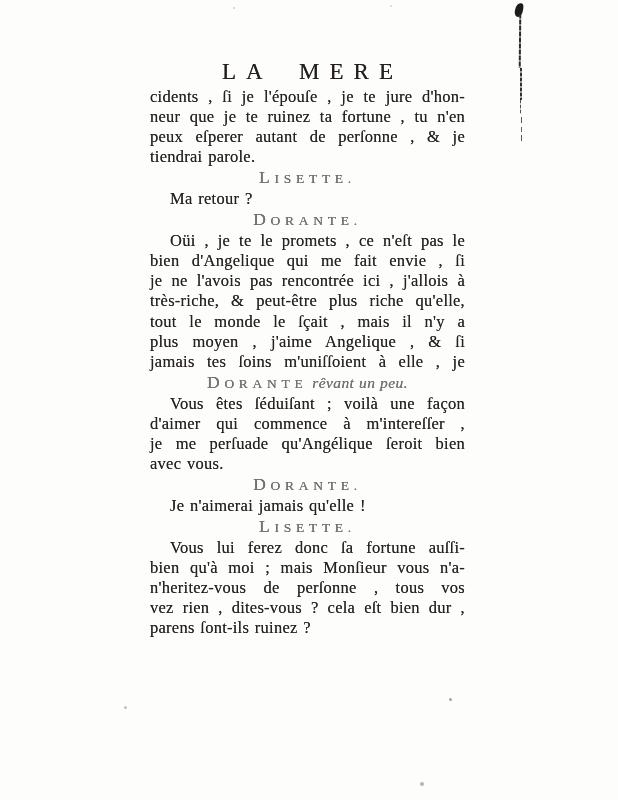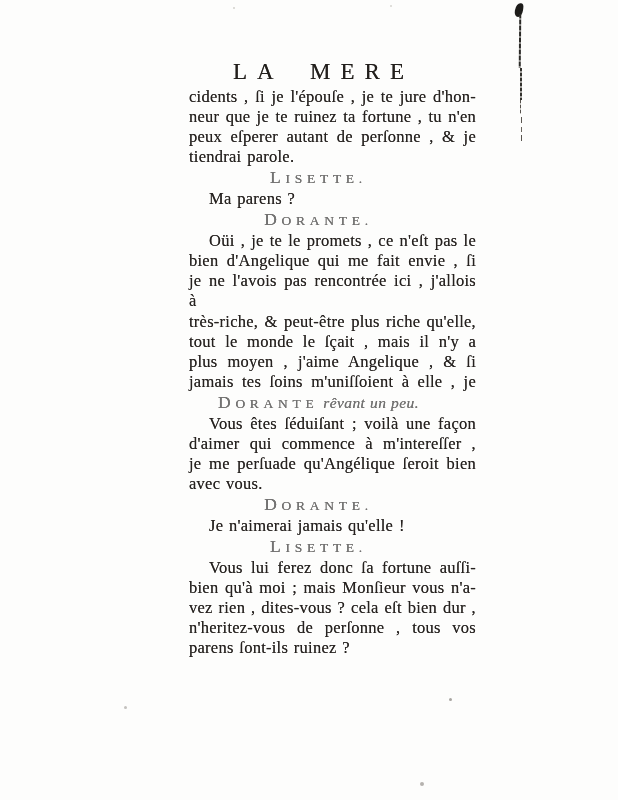--- a/index.html
+++ b/index.html
@@ -14,21 +14,21 @@
     position: absolute;
     inset: 0;
     width: 618px;
     height: 800px;
     background: #fdfdfc;
     font-family: "Liberation Serif", "DejaVu Serif", serif;
     color: #262220;
   }
   .text-block {
     position: absolute;
-    left: 161px;
+    left: 150px;
     top: 59px;
     width: 315px;
   }
   .running-header {
     text-align: center;
     font-size: 23px;
     line-height: 25px;
     letter-spacing: 10px;
     word-spacing: 12px;
     padding-left: 10px;
@@ -37,21 +37,21 @@
     text-shadow: 0 0 0.6px rgba(35,30,25,0.75);
   }
   .line {
     font-size: 16.5px;
     line-height: 20.05px;
     letter-spacing: 0.25px;
     word-spacing: 1.4px;
     white-space: normal;
     text-shadow: 0 0 0.5px rgba(40,35,30,0.7);
   }
-  .line.body { text-align: left; margin-left: 28px; }
+  .line.body { text-align: left; }
   .line.body.just {
     text-align: justify;
     text-align-last: justify;
   }
   .line.body.ind { text-indent: 20px; }
   .line.speaker {
     text-align: center;
     font-size: 13.5px;
     letter-spacing: 0.35em;
     color: #737373;
@@ -104,41 +104,41 @@
 <div class="page">
 
   <div class="text-block">
     <div class="running-header">LA MERE</div>
     <div>
         <div class="line body just">cidents , ſi je l'épouſe , je te jure d'hon-</div>
         <div class="line body just">neur que je te ruinez ta fortune , tu n'en</div>
         <div class="line body just">peux eſperer autant de perſonne , &amp; je</div>
         <div class="line body">tiendrai parole.</div>
         <div class="line speaker">LISETTE.</div>
-        <div class="line body ind">Ma parens ?</div>
+        <div class="line body ind">Ma retour ?</div>
         <div class="line speaker">DORANTE.</div>
         <div class="line body just ind">Oüi , je te le promets , ce n'eſt pas le</div>
         <div class="line body just">bien d'Angelique qui me fait envie , ſi</div>
         <div class="line body just">je ne l'avois pas rencontrée ici , j'allois à</div>
         <div class="line body just">très-riche, &amp; peut-être plus riche qu'elle,</div>
         <div class="line body just">tout le monde le ſçait , mais il n'y a</div>
         <div class="line body just">plus moyen , j'aime Angelique , &amp; ſi</div>
         <div class="line body just">jamais tes ſoins m'uniſſoient à elle , je</div>
         <div class="line speaker"><span class="sp-name">DORANTE</span><span class="stage-dir"> rêvant un peu.</span></div>
         <div class="line body just ind">Vous êtes ſéduiſant ; voilà une façon</div>
         <div class="line body just">d'aimer qui commence à m'intereſſer ,</div>
         <div class="line body just">je me perſuade qu'Angélique ſeroit bien</div>
         <div class="line body">avec vous.</div>
         <div class="line speaker">DORANTE.</div>
         <div class="line body ind">Je n'aimerai jamais qu'elle !</div>
         <div class="line speaker">LISETTE.</div>
         <div class="line body just ind">Vous lui ferez donc ſa fortune auſſi-</div>
         <div class="line body just">bien qu'à moi ; mais Monſieur vous n'a-</div>
+        <div class="line body just">n'heritez-vous de perſonne , tous vos</div>
         <div class="line body just">vez rien , dites-vous ? cela eſt bien dur ,</div>
-        <div class="line body just">n'heritez-vous de perſonne , tous vos</div>
         <div class="line body">parens ſont-ils ruinez ?</div>
       </div>
   </div>
 
   <div>
     <div class="streak-seg streak-blob"></div>
     <div class="streak-seg streak-a"></div>
     <div class="streak-seg streak-b"></div>
     <div class="streak-seg streak-c"></div>
     <div class="streak-seg streak-d1"></div>

